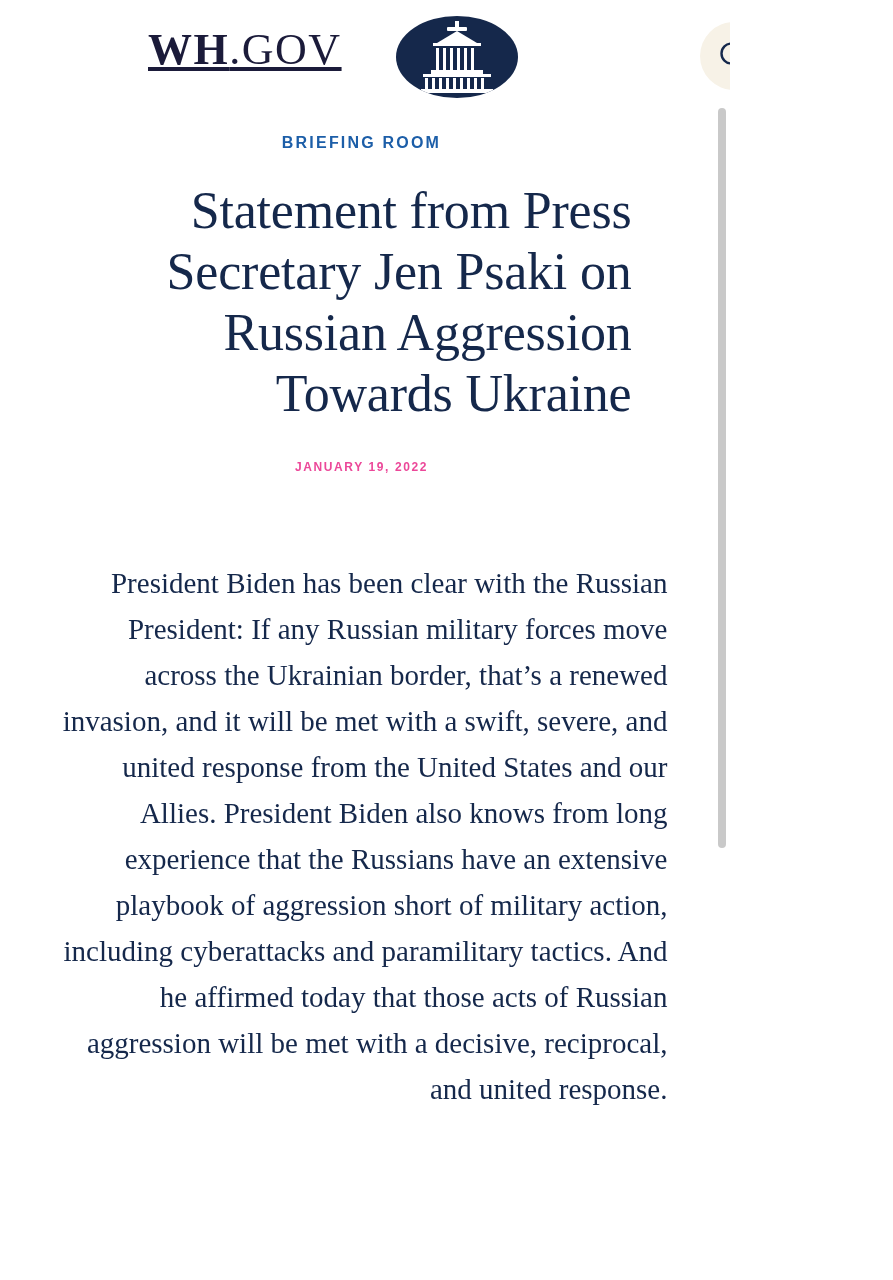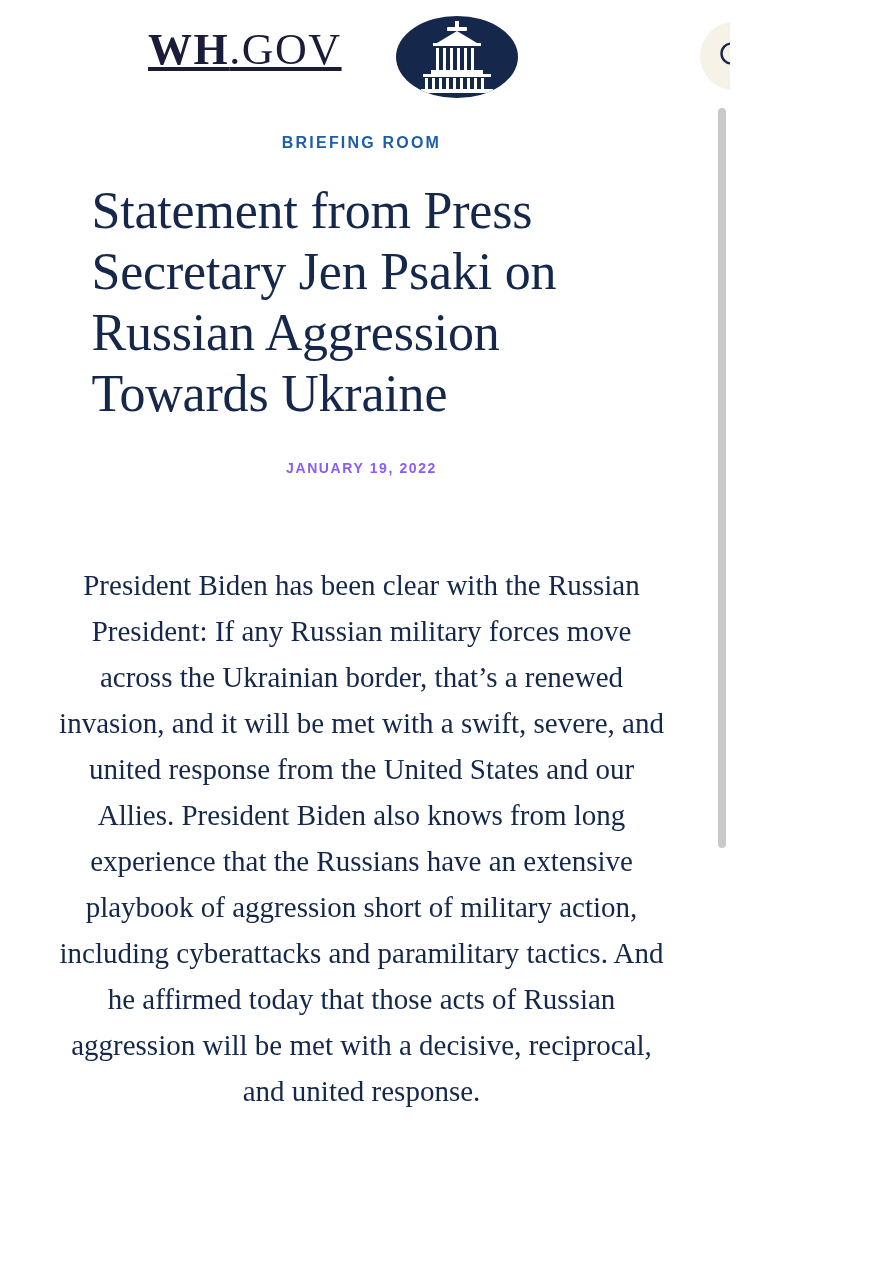--- a/index.html
+++ b/index.html
@@ -90,33 +90,33 @@
     margin-top: 32px;
     text-transform: uppercase;
     font-family: "Liberation Sans", sans-serif;
   }
   .headline {
     font-family: "Liberation Serif", serif;
     color: #15284b;
     font-size: 52px;
     line-height: 61px;
     font-weight: 400;
-    text-align: left;
+    text-align: right;
     margin: 28px auto 0 auto;
     max-width: 540px;
     letter-spacing: -0.2px;
   }
   .meta {
     text-align: center;
     margin-top: 36px;
   }
   .meta .date {
     display: block;
-    color: #8b5cf6;
-    font-size: 14px;
+    color: #ec4899;
+    font-size: 12px;
     font-weight: 700;
     letter-spacing: 1.6px;
     text-transform: uppercase;
   }
   .meta .category {
     display: inline-block;
     margin-top: 22px;
     color: #1c5ea8;
     font-size: 18px;
     font-weight: 700;
@@ -126,21 +126,21 @@
     cursor: pointer;
   }
 
   .body-copy {
     margin: 86px auto 0 auto;
     width: 612px;
     font-family: "Liberation Serif", serif;
     color: #15284b;
     font-size: 29px;
     line-height: 46px;
-    text-align: center;
+    text-align: right;
   }
   .body-copy p { margin: 0 0 28px 0; }
 
   
   .scrollbar-track {
     position: absolute;
     top: 92px;
     right: 4px;
     width: 8px;
     height: 1180px;

